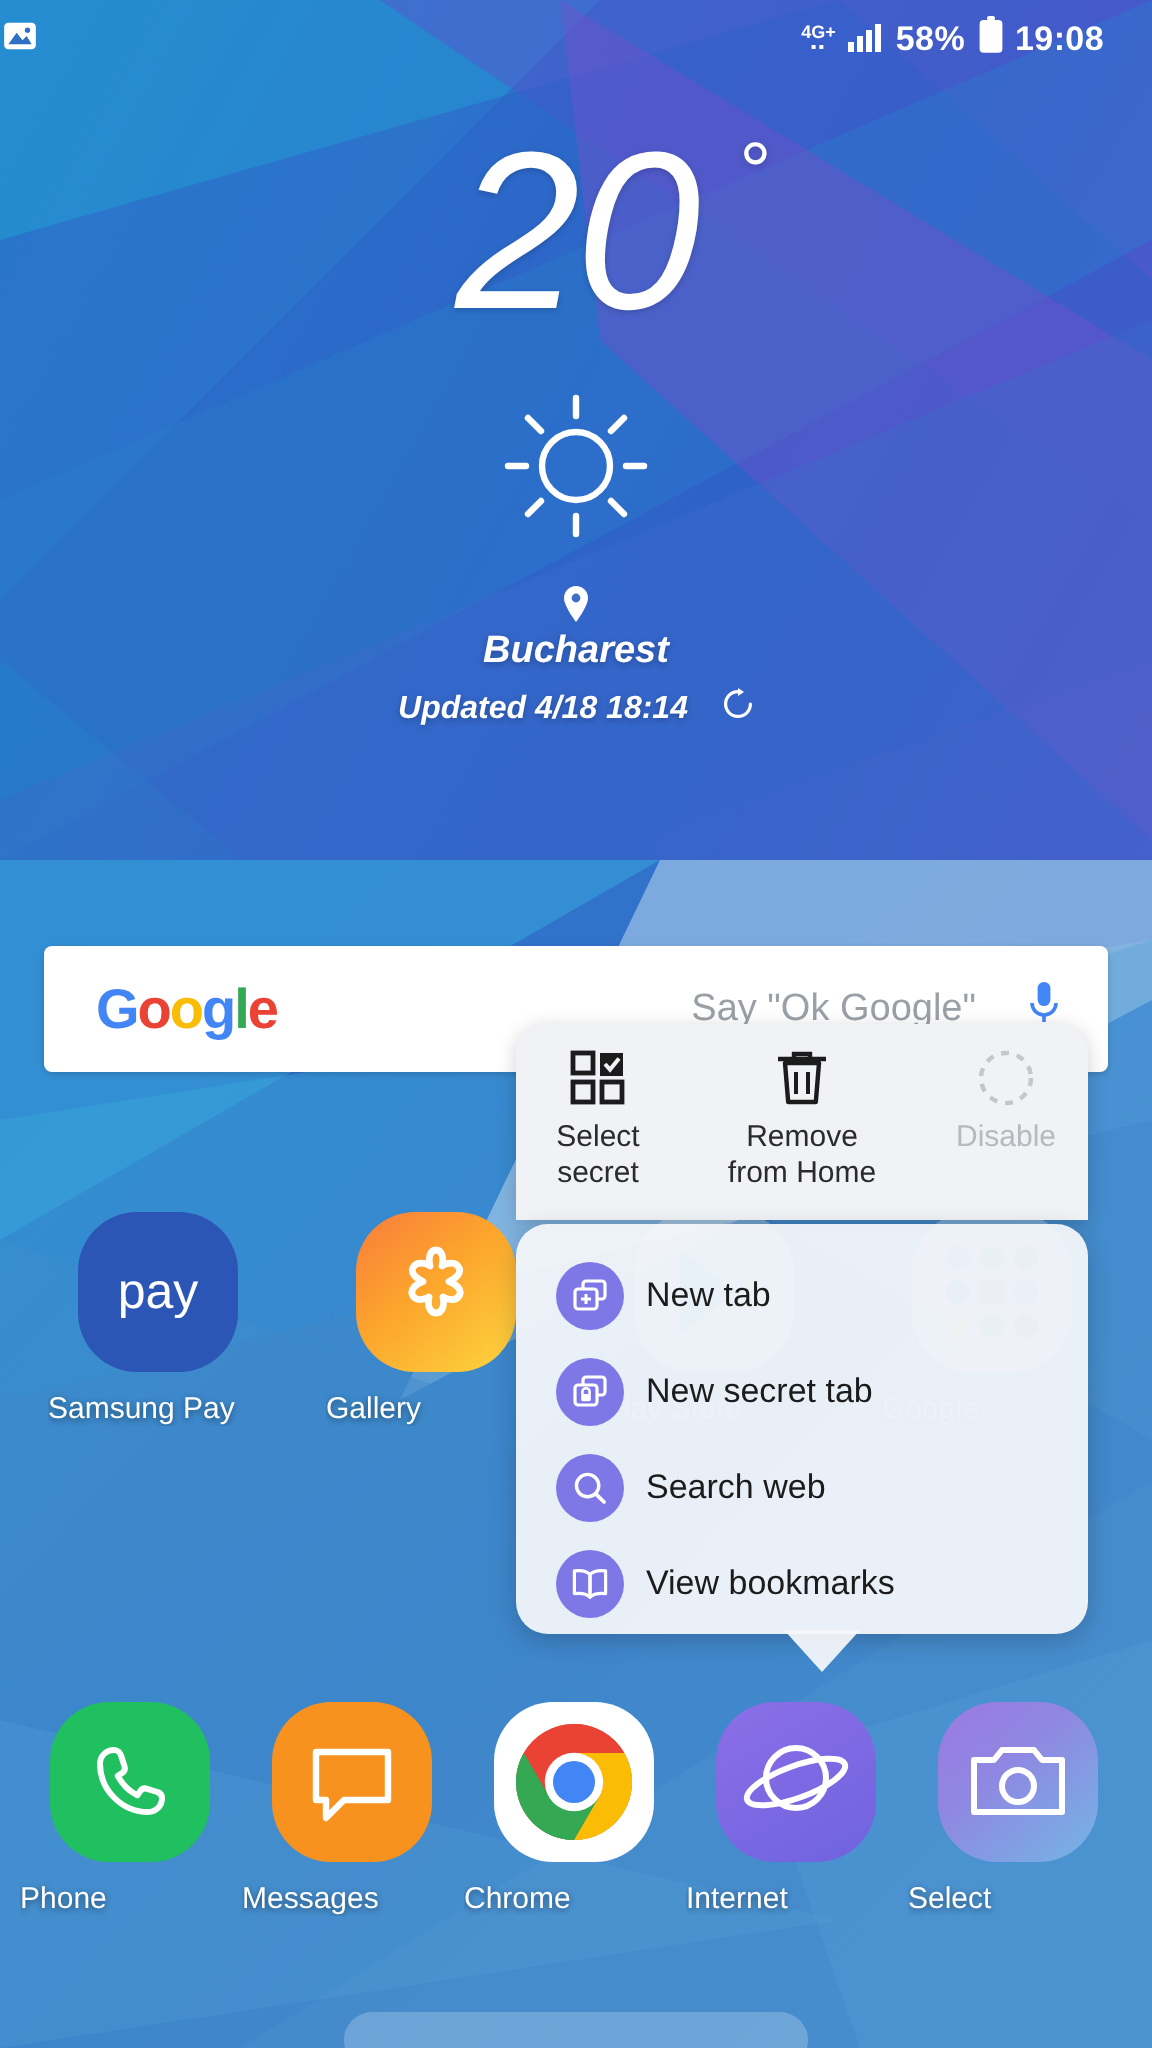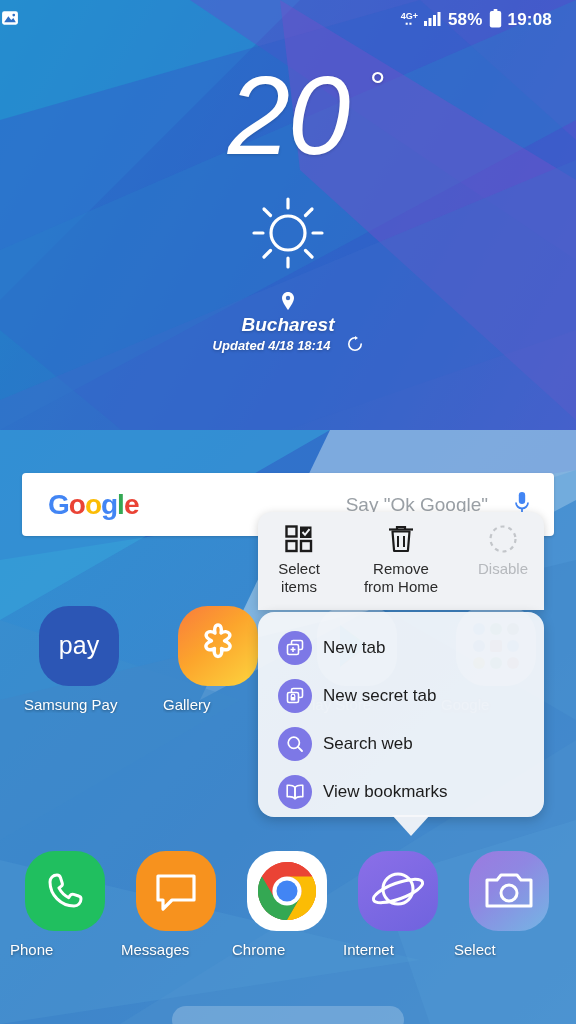--- a/index.html
+++ b/index.html
@@ -41,21 +41,21 @@
   #weather .temp .deg {
     font-size:40px; font-weight:200; position:absolute; top:6px; right:-34px;
   }
   #weather .sun { margin-top:22px; }
   #weather .loc-pin { margin-top:16px; height:18px; }
   #weather .city {
     font-size:19px; font-weight:700; margin-top:4px;
     text-shadow:0 1px 3px rgba(0,0,0,.25);
   }
   #weather .updated {
-    font-size:13px; font-weight:700; 
+    font-size:16px; font-weight:700; margin-top:7px;
     display:flex; align-items:center; justify-content:center; gap:17px;
     text-shadow:0 1px 3px rgba(0,0,0,.25);
   }
 
   
   #googlebar {
     position:absolute; left:22px; top:473px; width:532px; height:63px;
     background:#ffffff; border-radius:4px; z-index:15;
     display:flex; align-items:center; justify-content:space-between;
     padding:0 24px 0 26px;
@@ -391,21 +391,21 @@
     <div class="glyph">
       <svg width="28" height="28" viewBox="0 0 28 28">
         <rect x="1.5" y="1.5" width="10" height="10" fill="none" stroke="#1c1c1c" stroke-width="2.4"></rect>
         <rect x="15" y="1.5" width="11.5" height="11.5" fill="#1c1c1c"></rect>
         <polyline points="17.5,7 20,9.8 24.5,4.2" fill="none" stroke="#f0f2f5" stroke-width="2"></polyline>
         <rect x="1.5" y="16" width="10" height="10" fill="none" stroke="#1c1c1c" stroke-width="2.4"></rect>
         <rect x="16" y="16" width="10" height="10" fill="none" stroke="#1c1c1c" stroke-width="2.4"></rect>
       </svg>
     </div>
     <div class="cap">
-      <span>Select</span><br><span>items</span>
+      <span>Select</span><br><span>secret</span>
     </div>
   </div>
 
   <div class="mi">
     <div class="glyph">
       <svg width="28" height="30" viewBox="0 0 28 30">
         <line x1="2" y1="5.5" x2="26" y2="5.5" stroke="#1c1c1c" stroke-width="2.2"></line>
         <path d="M10 5.5V3h8v2.5" fill="none" stroke="#1c1c1c" stroke-width="2.2"></path>
         <path d="M5.5 7.5h17l-1.6 19.5H7.1z" fill="none" stroke="#1c1c1c" stroke-width="2.2" stroke-linejoin="round"></path>
         <line x1="11" y1="12" x2="11" y2="23" stroke="#1c1c1c" stroke-width="2"></line>

